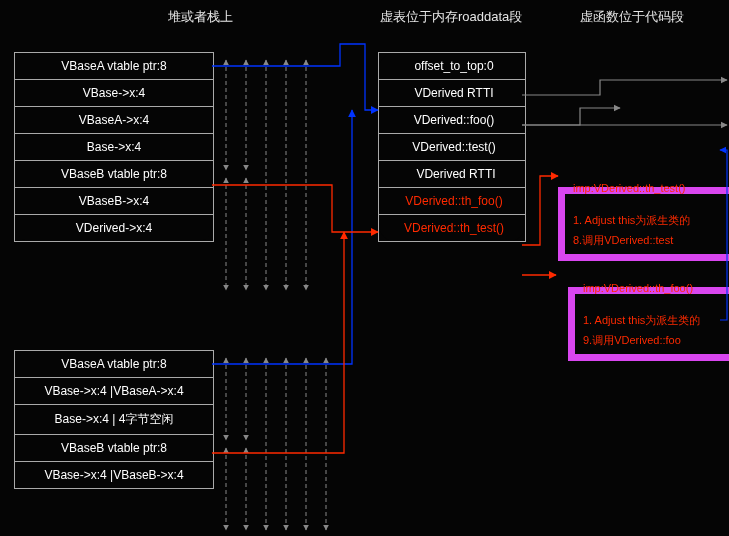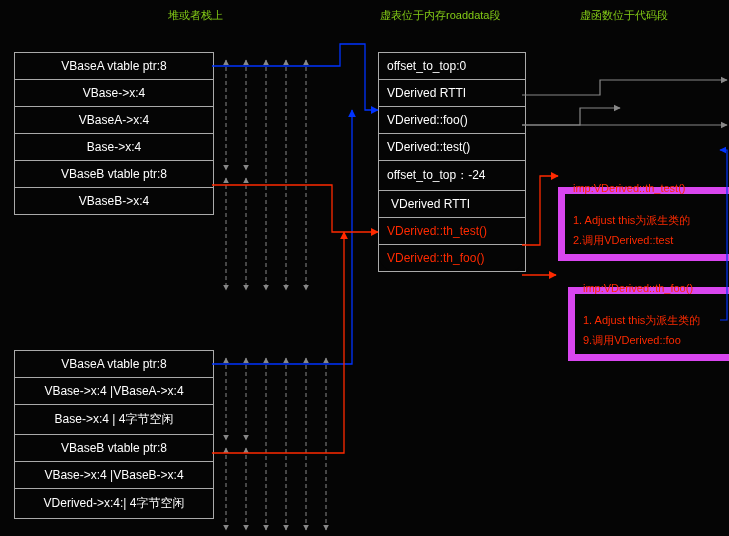--- a/index.html
+++ b/index.html
@@ -8,41 +8,41 @@
     background: #050505;
     font-family: "Helvetica Neue", Arial, sans-serif;
     color: #fff;
     width: 729px;
     height: 536px;
     position: relative;
     overflow: hidden;
   }
   .header-label {
     position: absolute;
-    color: #84cc16;
-    font-size: 11px;
+    color: #e5e5e5;
+    font-size: 13px;
     font-weight: 400;
     top: 8px;
   }
   .tbl {
     position: absolute;
     border-collapse: collapse;
     background: #050505;
     border-radius: 19px;
   }
   .tbl td {
     border: 1px solid #aaa;
     color: #fff;
     font-size: 12px;
     padding: 6px 4px;
     text-align: center;
     white-space: nowrap;
   }
   .tbl.left td { width: 190px; }
-  .tbl.mid td { width: 130px; text-align: left; padding-left: 8px; }
+  .tbl.mid td { width: 130px; text-align: center; padding-left: 8px; }
   .red-text { color: #ff2a00 !important; }
   .annot-box {
     position: absolute;
     border: 7px solid #d946ef;
     color: #ff2a00;
     font-size: 11px;
     padding: 16px 8px 4px 8px;
     line-height: 20px;
     background: #050505;
   }
@@ -81,56 +81,56 @@
       </tr>
   <tr>
         <td>Base-&gt;x:4</td>
       </tr>
   <tr>
         <td>VBaseB vtable ptr:8</td>
       </tr>
   <tr>
         <td>VBaseB-&gt;x:4</td>
       </tr>
+  <tr>
+        <td>VDerived-&gt;x:4</td>
+      </tr>
 </tbody>
   </table>
 
 <table class="tbl mid" style="left:378px; top:52px">
   <tbody>
       <tr>
         <td>offset_to_top:0</td>
       </tr>
   <tr>
         <td>VDerived RTTI</td>
       </tr>
   <tr>
         <td>VDerived::foo()</td>
       </tr>
   <tr>
         <td>VDerived::test()</td>
       </tr>
   <tr>
-        <td>offset_to_top：-24</td>
-      </tr>
-  <tr>
         <td style="padding-left:12px">VDerived RTTI</td>
       </tr>
   <tr>
+        <td class="red-text">VDerived::th_foo()</td>
+      </tr>
+  <tr>
         <td class="red-text">VDerived::th_test()</td>
-      </tr>
-  <tr>
-        <td class="red-text">VDerived::th_foo()</td>
       </tr>
 </tbody>
   </table>
 
 <div class="annot-box" style="left:558px; top:187px; width:150px">
   <div class="annot-title">imp:VDerived::th_test()</div>
   <div>1. Adjust this为派生类的</div>
-  <div>2.调用VDerived::test</div>
+  <div>8.调用VDerived::test</div>
 </div>
 
 <div class="annot-box" style="left:568px; top:287px; width:150px">
   <div class="annot-title">imp:VDerived::th_foo()</div>
   <div>1. Adjust this为派生类的</div>
   <div>9.调用VDerived::foo</div>
 </div>
 
 <table class="tbl left" style="left:14px; top:350px">
   <tbody>
@@ -141,23 +141,20 @@
         <td>VBase-&gt;x:4 |VBaseA-&gt;x:4</td>
       </tr>
   <tr>
         <td>Base-&gt;x:4 | 4字节空闲</td>
       </tr>
   <tr>
         <td>VBaseB vtable ptr:8</td>
       </tr>
   <tr>
         <td>VBase-&gt;x:4 |VBaseB-&gt;x:4</td>
-      </tr>
-  <tr>
-        <td>VDerived-&gt;x:4:| 4字节空闲</td>
       </tr>
 </tbody>
   </table>
 
 <svg class="wires">
   <defs>
     <marker id="arr-blue" viewBox="0 0 10 10" refX="9" refY="5" markerWidth="6" markerHeight="6" orient="auto">
       <path d="M0,0 L10,5 L0,10 z" fill="#0033ff"></path>
     </marker>
     <marker id="arr-red" viewBox="0 0 10 10" refX="9" refY="5" markerWidth="6" markerHeight="6" orient="auto">

